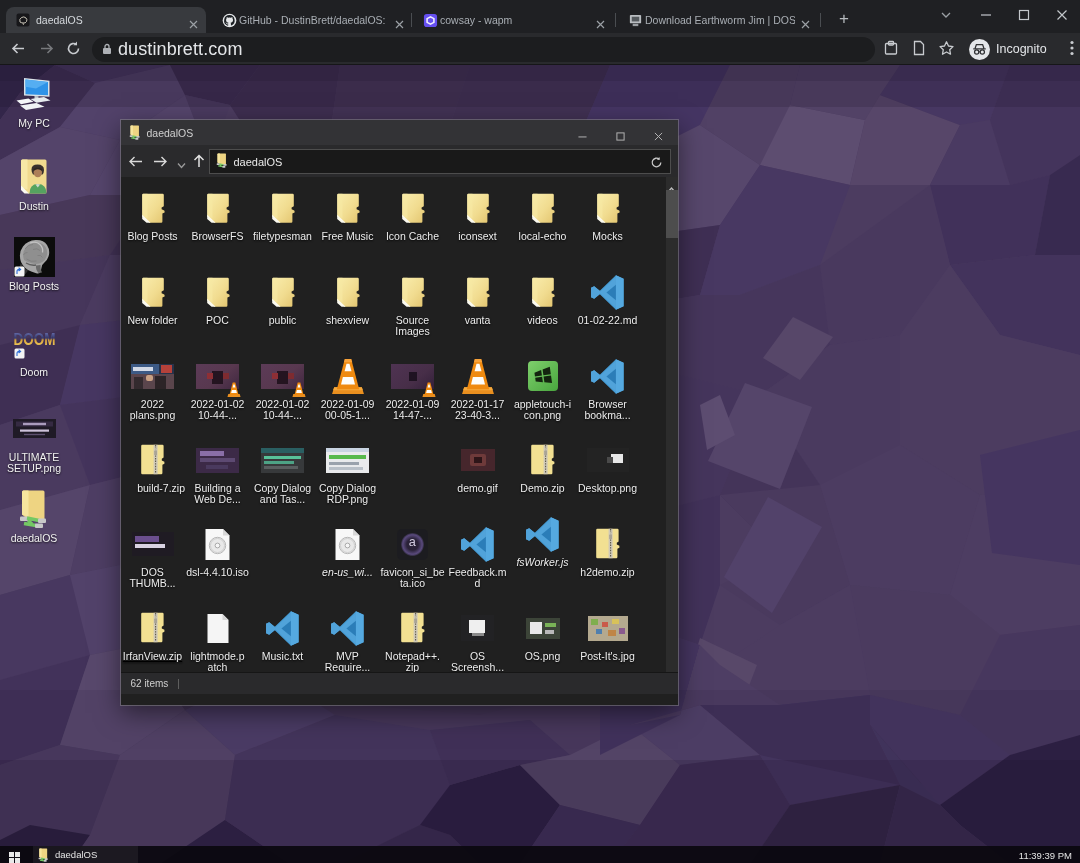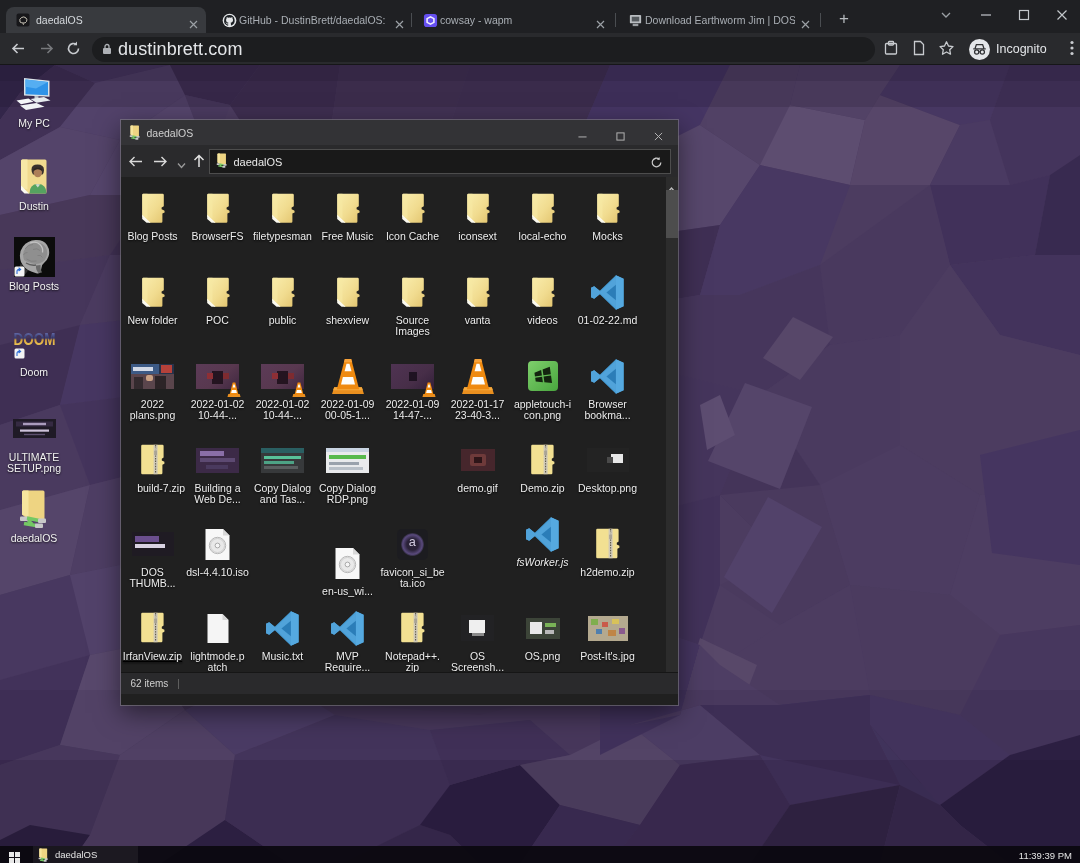--- a/index.html
+++ b/index.html
@@ -890,40 +890,51 @@
               <svg width="27" height="33" viewBox="0 0 27 33" style="">
 <path d="M1.5,1 L19,1 L25.5,7.5 L25.5,32 L1.5,32 Z" fill="#f8f8f8"></path>
 <path d="M19,1 L25.5,7.5 L19,7.5 Z" fill="#d8d8d8"></path>
 <circle cx="13.5" cy="17.5" r="8.2" fill="#e9e9e9" stroke="#b9b9b9" stroke-width="1"></circle>
 <circle cx="13.5" cy="17.5" r="7" fill="none" stroke="#cfcfcf" stroke-width="1"></circle>
 <circle cx="13.5" cy="17.5" r="2.4" fill="#f6f6f6" stroke="#a9a9a9" stroke-width="1"></circle>
 </svg>
             </div>
             <div class="glbl">dsl-4.4.10.iso</div>
           </div>
-          <div class="gcell" style="left:194.5px;top:366px;">
+          <div class="gcell" style="left:194.5px;top:347px;font-style:italic;">
 <div class="gic">
               <svg width="27" height="33" viewBox="0 0 27 33" style="">
 <path d="M1.5,1 L19,1 L25.5,7.5 L25.5,32 L1.5,32 Z" fill="#f8f8f8"></path>
 <path d="M19,1 L25.5,7.5 L19,7.5 Z" fill="#d8d8d8"></path>
 <circle cx="13.5" cy="17.5" r="8.2" fill="#e9e9e9" stroke="#b9b9b9" stroke-width="1"></circle>
 <circle cx="13.5" cy="17.5" r="7" fill="none" stroke="#cfcfcf" stroke-width="1"></circle>
 <circle cx="13.5" cy="17.5" r="2.4" fill="#f6f6f6" stroke="#a9a9a9" stroke-width="1"></circle>
 </svg>
             </div>
             <div class="glbl">en-us_wi...</div>
           </div>
           <div class="gcell" style="left:259.5px;top:347px;">
 <div class="gic">
               <div class="th" style="width:31px;height:31px;border-radius:5px;background:#1c1c20;">
                 <div style="position:absolute;left:4px;top:4px;width:23px;height:23px;border-radius:50%;background:radial-gradient(circle,#2a2238 35%,#5a4a7e 60%,#1c1c20 75%);"></div>
                 <div style="position:absolute;left:0;top:6px;width:31px;text-align:center;font-size:13px;color:#cfc8dd;font-family:Liberation Mono,monospace;">a</div>
               </div>
             </div>
             <div class="glbl">favicon_si_be<br>ta.ico</div>
+          </div>
+          <div class="gcell" style="left:324.5px;top:347px;">
+<div class="gic">
+              <svg width="35" height="35" viewBox="0 0 100 100" style="">
+<path d="M74,1 L96,11 L96,89 L74,99 L28,55 L12,68 L3,63.5 L3,36.5 L12,32 L28,45 Z" fill="#469bd3"></path>
+<path d="M74,1 L96,11 L96,89 L74,99 Z" fill="#55a9e0"></path>
+<path d="M30,53 L12,68 L3,63.5 L3,36.5 L12,32 L30,47 L74,6 L74,94 Z" fill="#51a3da"></path>
+<path d="M74,28 L74,72 L47,50 Z" fill="#2b7db8"></path>
+</svg>
+            </div>
+            <div class="glbl">Feedback.m<br>d</div>
           </div>
           <div class="gcell" style="left:389.5px;top:337px;font-style:italic;">
 <div class="gic">
               <svg width="35" height="35" viewBox="0 0 100 100" style="">
 <path d="M74,1 L96,11 L96,89 L74,99 L28,55 L12,68 L3,63.5 L3,36.5 L12,32 L28,45 Z" fill="#469bd3"></path>
 <path d="M74,1 L96,11 L96,89 L74,99 Z" fill="#55a9e0"></path>
 <path d="M30,53 L12,68 L3,63.5 L3,36.5 L12,32 L30,47 L74,6 L74,94 Z" fill="#51a3da"></path>
 <path d="M74,28 L74,72 L47,50 Z" fill="#2b7db8"></path>
 </svg>
             </div>

